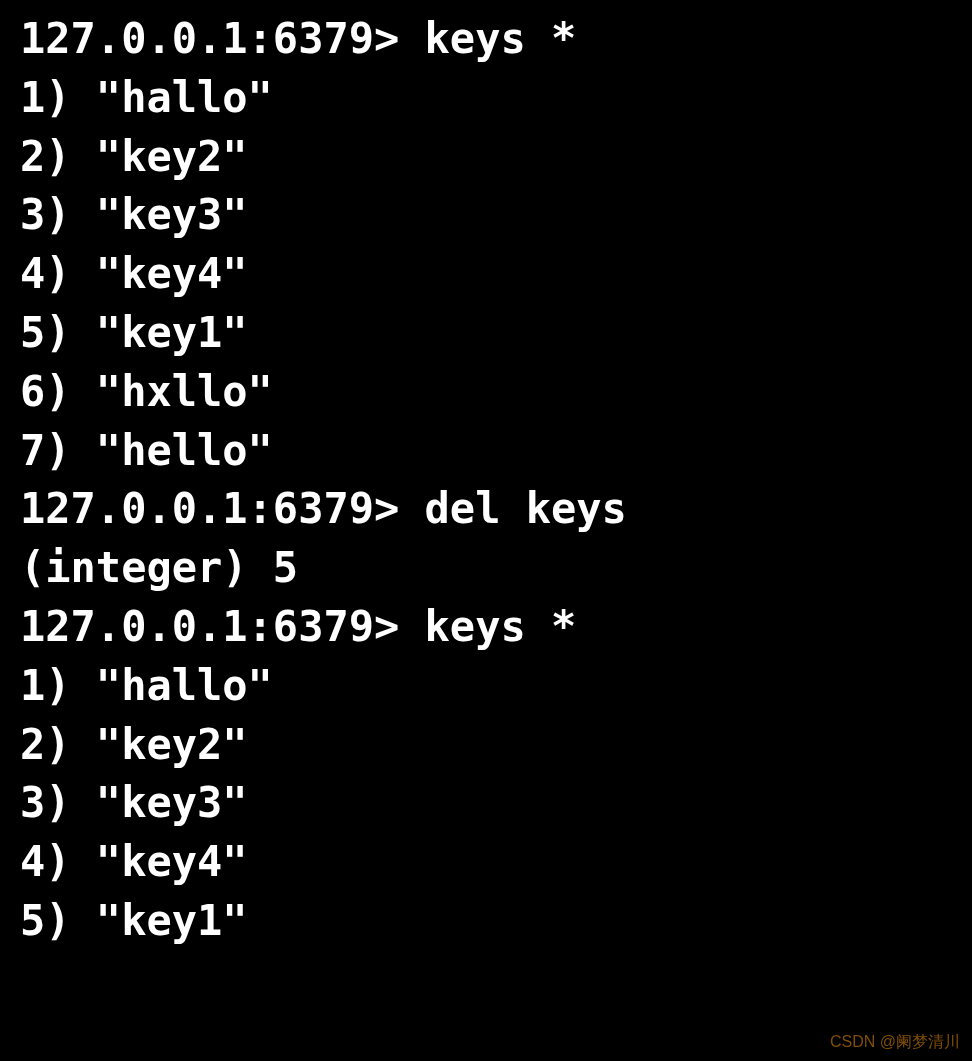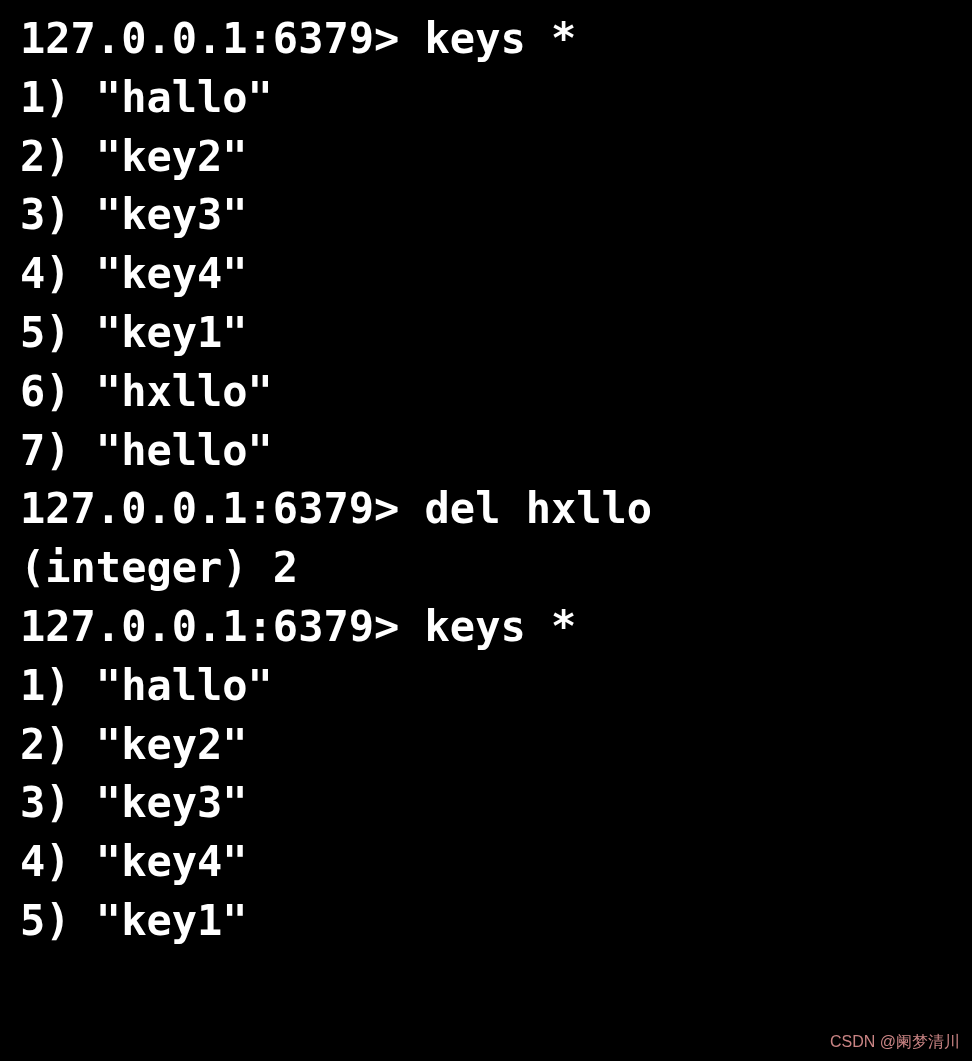--- a/index.html
+++ b/index.html
@@ -20,40 +20,40 @@
       position: relative;
     }
     .terminal-line {
       white-space: pre;
       font-weight: bold;
     }
     .watermark {
       position: absolute;
       bottom: 8px;
       right: 12px;
-      color: #fca5a5;
+      color: #a16207;
       font-size: 16px;
       font-family: sans-serif;
       opacity: 0.8;
     }
   </style>
 </head>
 <body>
 
 <div>
   <div class="terminal-line"><span>127.0.0.1:6379&gt; </span><span>keys *</span></div>
   <div class="terminal-line">1) "hallo"</div>
   <div class="terminal-line">2) "key2"</div>
   <div class="terminal-line">3) "key3"</div>
   <div class="terminal-line">4) "key4"</div>
   <div class="terminal-line">5) "key1"</div>
   <div class="terminal-line">6) "hxllo"</div>
   <div class="terminal-line">7) "hello"</div>
-  <div class="terminal-line"><span>127.0.0.1:6379&gt; </span><span>del hxllo</span></div>
-  <div class="terminal-line">(integer) 2</div>
+  <div class="terminal-line"><span>127.0.0.1:6379&gt; </span><span>del keys</span></div>
+  <div class="terminal-line">(integer) 5</div>
   <div class="terminal-line"><span>127.0.0.1:6379&gt; </span><span>keys *</span></div>
   <div class="terminal-line">1) "hallo"</div>
   <div class="terminal-line">2) "key2"</div>
   <div class="terminal-line">3) "key3"</div>
   <div class="terminal-line">4) "key4"</div>
   <div class="terminal-line">5) "key1"</div>
 </div>
 
 <div class="watermark">CSDN @阑梦清川</div>
 

